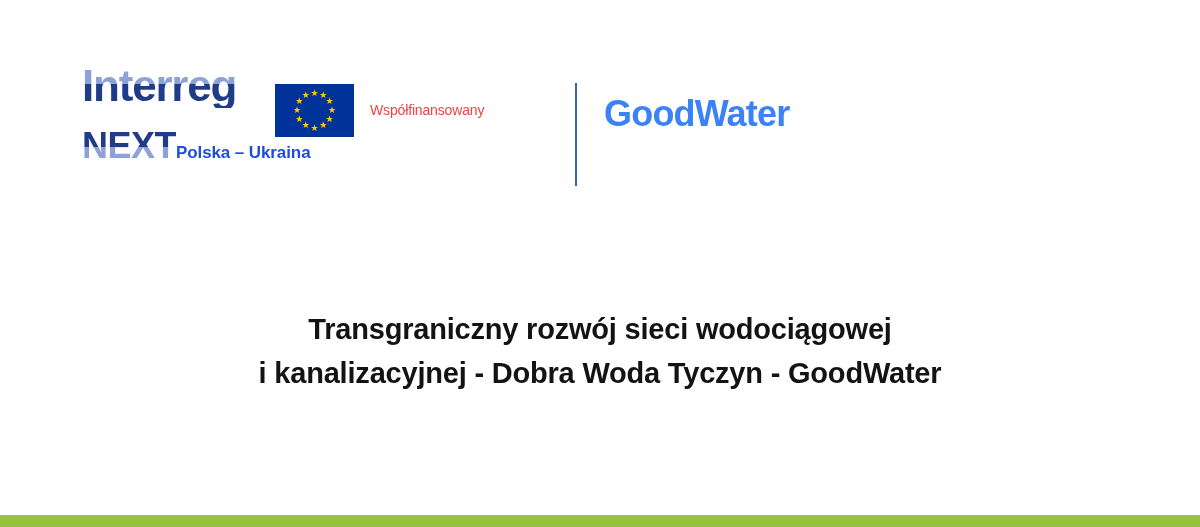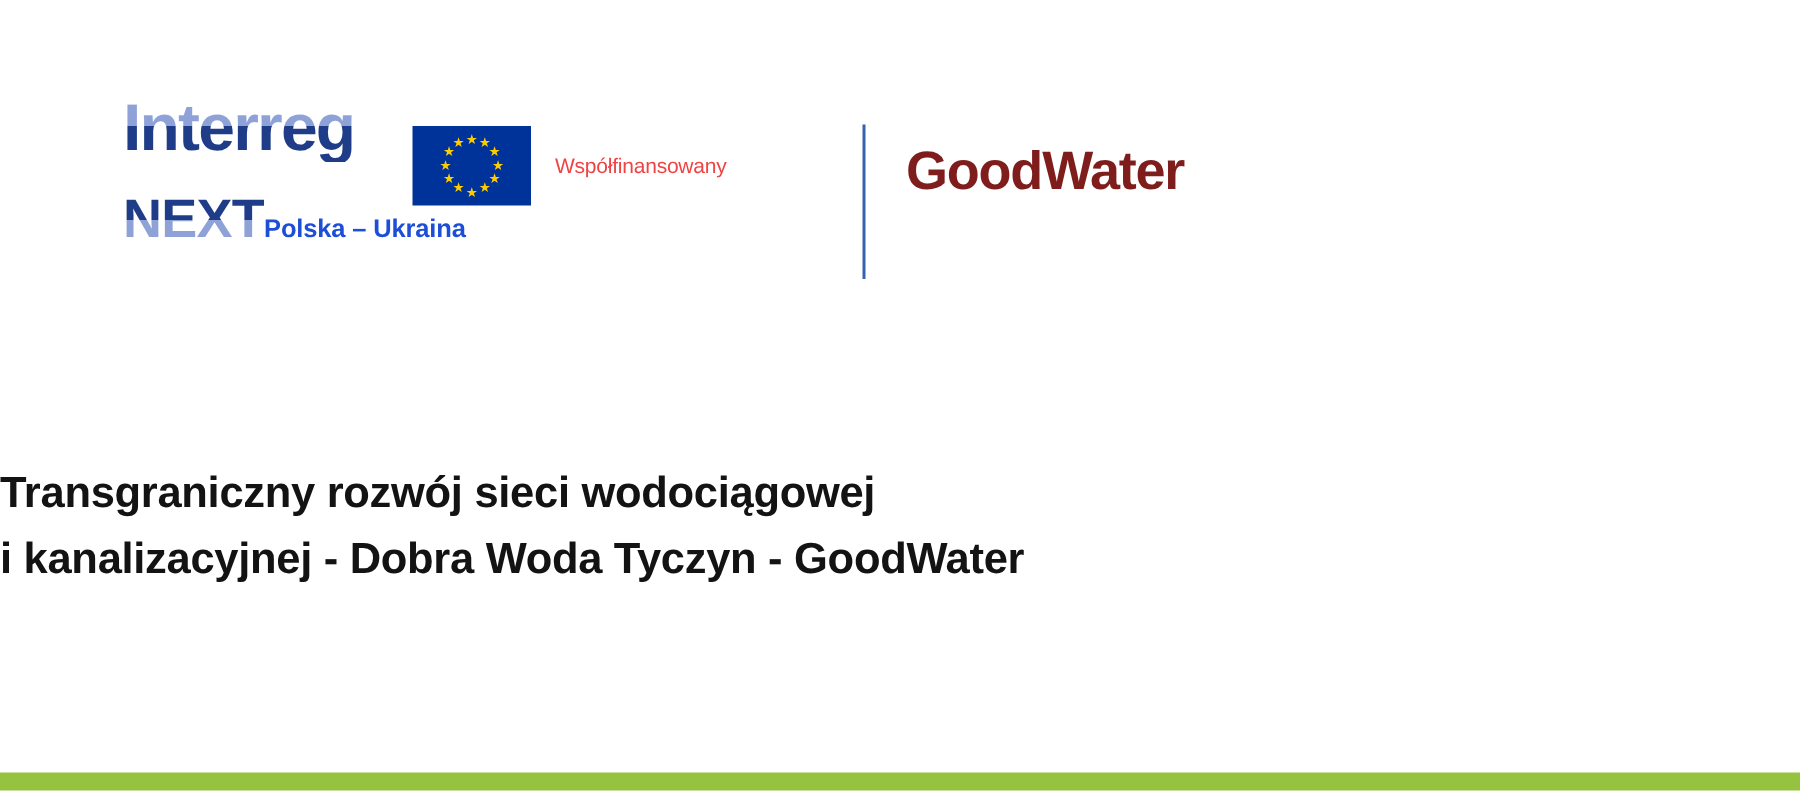--- a/index.html
+++ b/index.html
@@ -128,32 +128,33 @@
     background: #3563ad;
   }
 
   
   .goodwater {
     position: absolute;
     left: 604px;
     top: 96px;
     font-size: 36px;
     font-weight: bold;
-    color: #7f1d1d;
+    color: #3b82f6;
     letter-spacing: -0.8px;
     line-height: 1;
     white-space: nowrap;
   }
 
   
   .title-block {
     position: absolute;
     left: 0;
     top: 307px;
     width: 1200px;
+    text-align: center;
   }
   .title-line {
     font-size: 29px;
     font-weight: bold;
     color: #131313;
     line-height: 44px;
     letter-spacing: -0.2px;
     white-space: nowrap;
   }
 

